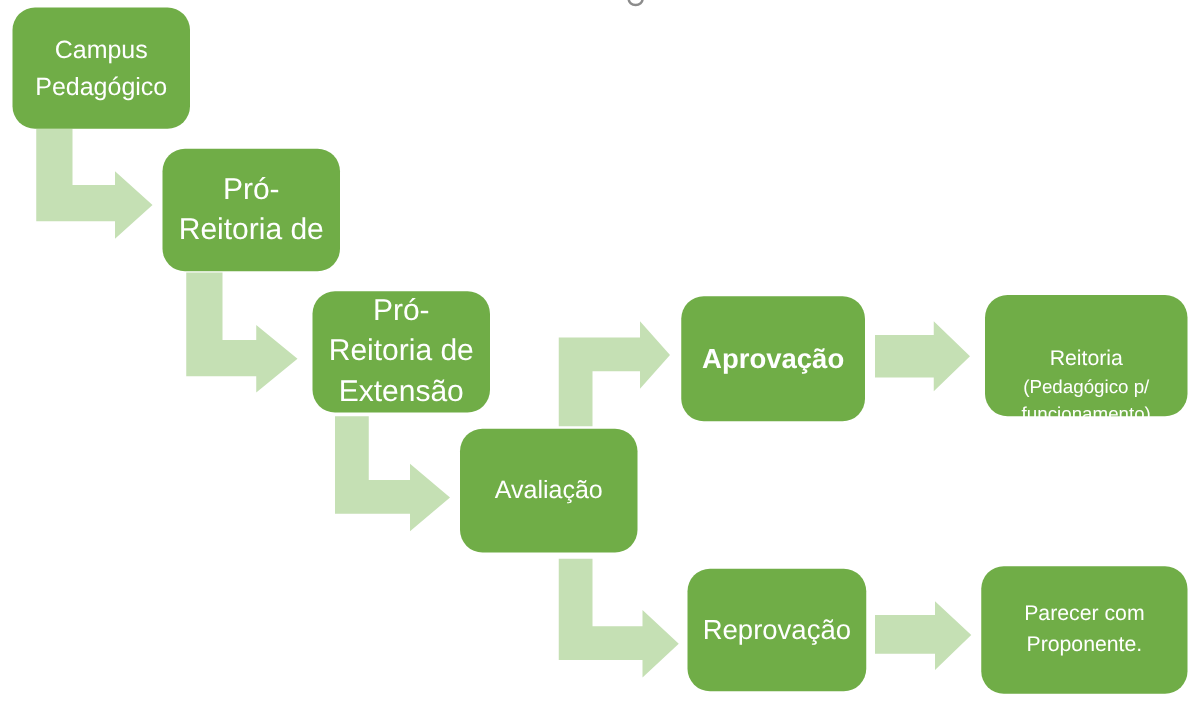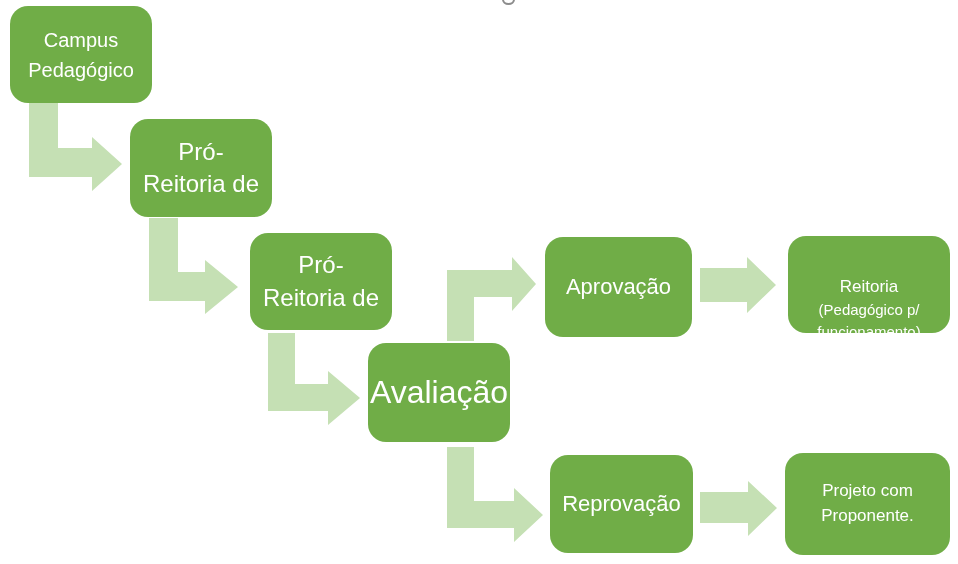--- a/index.html
+++ b/index.html
@@ -18,22 +18,22 @@
     color:var(--box_text,#fff);
     border-radius:18px;
     display:flex;flex-direction:column;
     align-items:center;justify-content:center;
     text-align:center;
   }
   .node span{display:block;white-space:nowrap;}
   .n1{left:10px;top:6px;width:142px;height:97px;font-size:20px;line-height:1.5;}
   .n2{left:130px;top:119px;width:142px;height:98px;font-size:24px;line-height:1.34;}
   .n3{left:250px;top:233px;width:142px;height:97px;font-size:24px;line-height:1.34;}
-  .n4{left:368px;top:343px;width:142px;height:99px;font-size:32px;line-height:1.34;}
-  .n5{left:545px;top:237px;width:147px;height:100px;font-size:22px;}
+  .n4{left:368px;top:343px;width:142px;height:99px;font-size:20px;line-height:1.34;}
+  .n5{left:545px;top:237px;width:147px;height:100px;font-size:22px;font-weight:bold;}
   .n6{left:788px;top:236px;width:162px;height:97px;font-size:15px;line-height:1.42;}
   .n6 .line-0{font-size:17px;margin-top:48px;}
   .n7{left:550px;top:455px;width:143px;height:98px;font-size:22px;}
   .n8{left:785px;top:453px;width:165px;height:102px;font-size:17px;line-height:1.45;}
   .clipped-glyph{
     position:absolute;left:502px;top:-6px;
     width:13px;height:11px;
     border:2.5px solid var(--clipped_glyph_gray,#8C8C8C);
     border-radius:50%;
     box-sizing:border-box;
@@ -61,20 +61,21 @@
   </div>
 
   <div class="node n2">
     <span class="line-0">Pró-</span>
     <span class="line-1">Reitoria de</span>
   </div>
 
   <div class="node n3">
     <span class="line-0">Pró-</span>
     <span class="line-1">Reitoria de</span>
+    <span class="line-2">Extensão</span>
   </div>
 
   <div class="node n4">
     <span class="line-0">Avaliação</span>
   </div>
 
   <div class="node n5">
     <span class="line-0">Aprovação</span>
   </div>
 
@@ -82,19 +83,19 @@
     <span class="line-0">Reitoria</span>
     <span class="line-1">(Pedagógico p/</span>
     <span class="line-2">funcionamento)</span>
   </div>
 
   <div class="node n7">
     <span class="line-0">Reprovação</span>
   </div>
 
   <div class="node n8">
-    <span class="line-0">Projeto com</span>
+    <span class="line-0">Parecer com</span>
     <span class="line-2">Proponente.</span>
   </div>
 
   <div class="clipped-glyph"></div>
 
 </div>
 
 </body></html>

